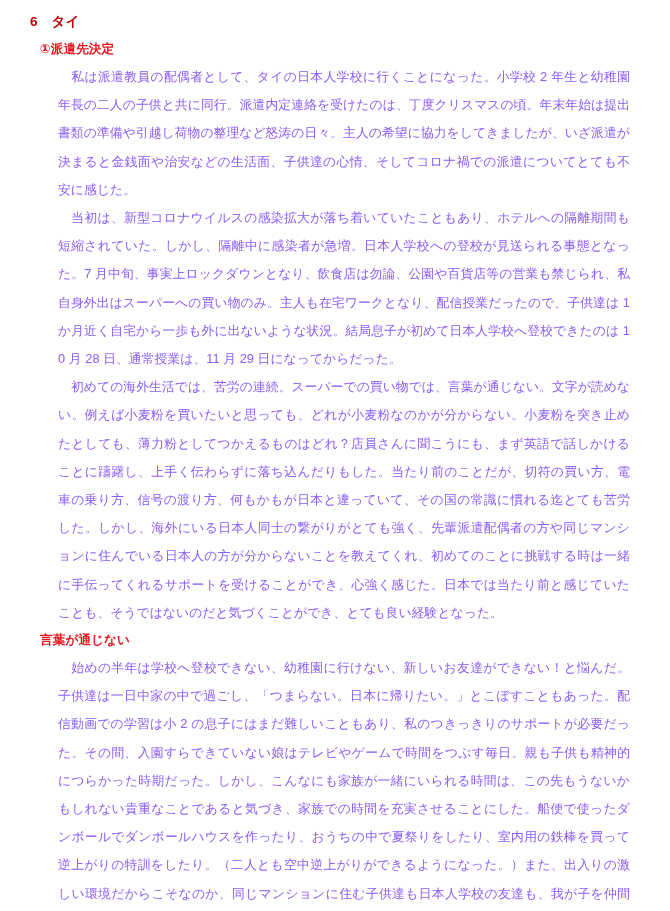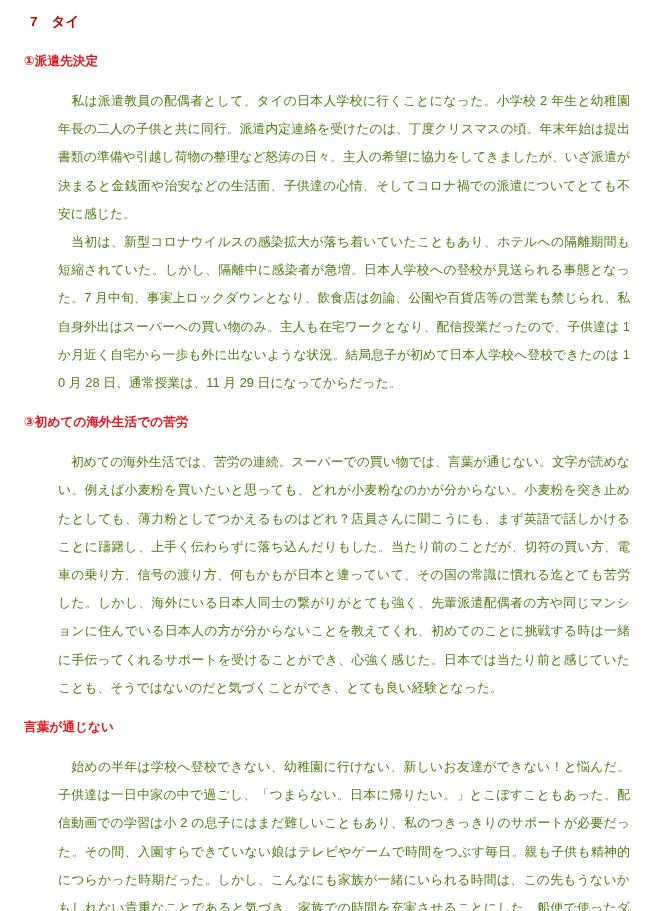--- a/index.html
+++ b/index.html
@@ -42,36 +42,36 @@
     letter-spacing: 0.2px;
     white-space: pre;
   }
 
   
   .section-heading {
     color: #e8141c;
     font-weight: bold;
     font-size: 12.6px;
     line-height: 27px;
-    margin: 12px;
-    padding: 0 0 0 12px;
+    margin: 0;
+    padding: 0 0 0 40px;
     letter-spacing: 0.1px;
     white-space: nowrap;
   }
 
   
   .body-par {
     margin: 0;
     padding: 0 40px 0 58px;
     font-size: 12.8px;
     line-height: 28.2px;
     text-align: justify;
     text-justify: inter-character;
     text-indent: 0;
-    color: #4d7c0f;
+    color: #8b5cf6;
     letter-spacing: 0.05px;
     word-break: break-all;
     overflow-wrap: anywhere;
   }
   .body-par .lead {
     
     display: inline-block;
     width: 13px;
   }
 
@@ -97,33 +97,32 @@
     font-weight: normal;
     padding: 0 2px;
   }
 </style>
 </head>
 <body>
 
 <div class="page">
   <div class="content">
 
-    <h1 class="chapter-title">7　タイ</h1>
+    <h1 class="chapter-title">6　タイ</h1>
 
     <div class="block">
       <h2 class="section-heading">①派遣先決定</h2>
       <p class="body-par"><span class="lead"></span><span>私は派遣教員の配偶者として、タイの日本人学校に行くことになった。小学校 2 年生と幼稚園年長の二人の子供と共に同行。派遣内定連絡を受けたのは、丁度クリスマスの頃。年末年始は提出書類の準備や引越し荷物の整理など怒涛の日々。主人の希望に協力をしてきましたが、いざ派遣が決まると金銭面や治安などの生活面、子供達の心情、そしてコロナ禍での派遣についてとても不安に感じた。</span></p>
     </div>
 
     <div class="block">
       <p class="body-par"><span class="lead"></span><span>当初は、新型コロナウイルスの感染拡大が落ち着いていたこともあり、ホテルへの隔離期間も短縮されていた。しかし、隔離中に感染者が急増。日本人学校への登校が見送られる事態となった。7 月中旬、事実上ロックダウンとなり、飲食店は勿論、公園や百貨店等の営業も禁じられ、私自身外出はスーパーへの買い物のみ。主人も在宅ワークとなり、配信授業だったので、子供達は 1 か月近く自宅から一歩も外に出ないような状況。結局息子が初めて日本人学校へ登校できたのは 10 月 28 日、通常授業は、11 月 29 日になってからだった。</span></p>
     </div>
 
     <div class="block">
-      <h2 class="section-heading">③初めての海外生活での苦労</h2>
       <p class="body-par"><span class="lead"></span><span>初めての海外生活では、苦労の連続。スーパーでの買い物では、言葉が通じない。文字が読めない。例えば小麦粉を買いたいと思っても、どれが小麦粉なのかが分からない。小麦粉を突き止めたとしても、薄力粉としてつかえるものはどれ？店員さんに聞こうにも、まず英語で話しかけることに躊躇し、上手く伝わらずに落ち込んだりもした。当たり前のことだが、切符の買い方、電車の乗り方、信号の渡り方、何もかもが日本と違っていて、その国の常識に慣れる迄とても苦労した。しかし、海外にいる日本人同士の繋がりがとても強く、先輩派遣配偶者の方や同じマンションに住んでいる日本人の方が分からないことを教えてくれ、初めてのことに挑戦する時は一緒に手伝ってくれるサポートを受けることができ、心強く感じた。日本では当たり前と感じていたことも、そうではないのだと気づくことができ、とても良い経験となった。</span></p>
     </div>
 
     <div class="block">
       <h2 class="section-heading">言葉が通じない</h2>
       <p class="body-par"><span class="lead"></span><span>始めの半年は学校へ登校できない、幼稚園に行けない、新しいお友達ができない！と悩んだ。子供達は一日中家の中で過ごし、「つまらない。日本に帰りたい。」とこぼすこともあった。配信動画での学習は小 2 の息子にはまだ難しいこともあり、私のつきっきりのサポートが必要だった。その間、入園すらできていない娘はテレビやゲームで時間をつぶす毎日。親も子供も精神的につらかった時期だった。しかし、こんなにも家族が一緒にいられる時間は、この先もうないかもしれない貴重なことであると気づき、家族での時間を充実させることにした。船便で使ったダンボールでダンボールハウスを作ったり、おうちの中で夏祭りをしたり、室内用の鉄棒を買って逆上がりの特訓をしたり。（二人とも空中逆上がりができるようになった。）また、出入りの激しい環境だからこそなのか、同じマンションに住む子供達も日本人学校の友達も、我が子を仲間外れではなく、新しい仲間が増えたと喜んで受け入れてくれた。子供達は、いつの間にか沢山のお友達ができ、あっと言う間に環境に馴染んだ。</span></p>
     </div>
 
   </div>
 

